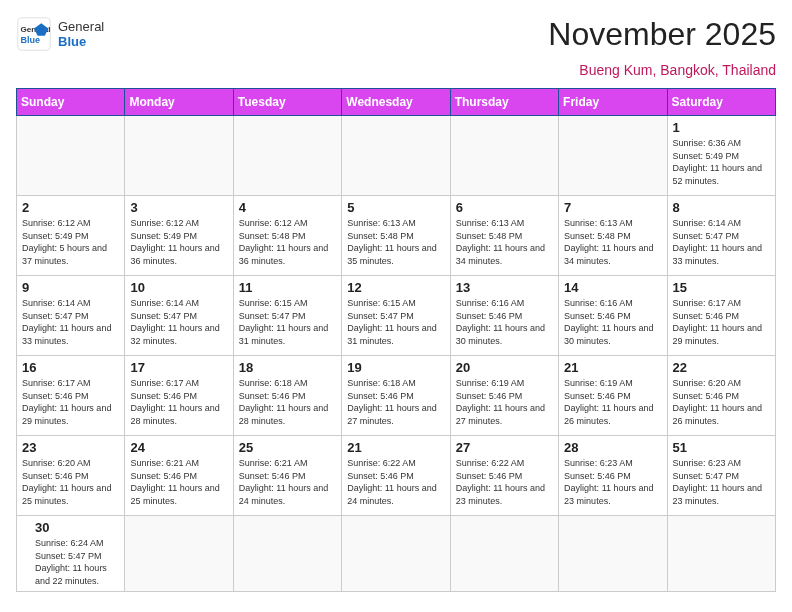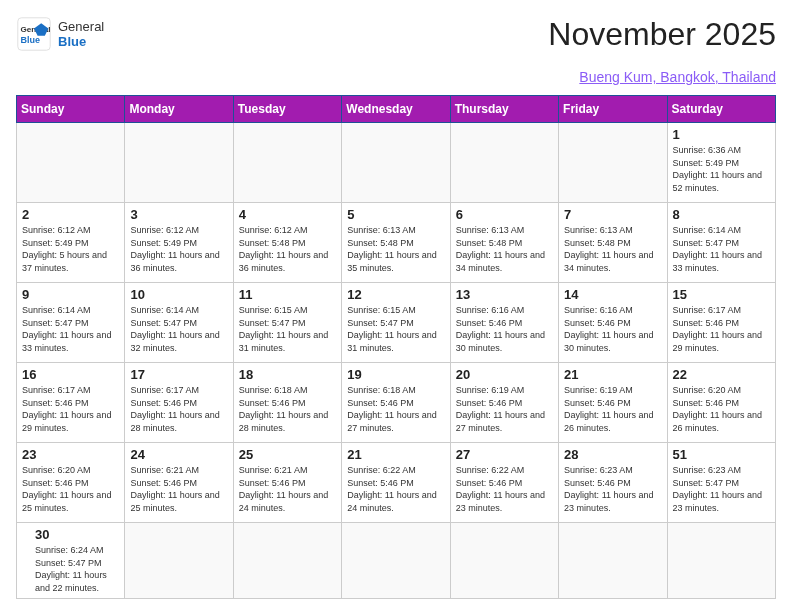--- a/index.html
+++ b/index.html
@@ -25,34 +25,33 @@
       width: 36px;
       height: 36px;
     }
     .title-area {
       text-align: right;
     }
     .month-title {
       font-size: 32px;
       font-weight: normal;
       color: #222;
-      margin-bottom: 16px;
+      margin-bottom: 9px;
     }
     .location-title {
       font-size: 14px;
-      color: #8b5cf6;
-      text-decoration: underline;
+      color: #be185d;
     }
     .calendar-table {
       width: 100%;
       border-collapse: collapse;
       border: 1px solid #ccc;
     }
     .calendar-table th {
-      background-color: #a21caf;
+      background-color: #d946ef;
       color: #fff;
       font-size: 12px;
       font-weight: bold;
       padding: 6px 4px;
       text-align: left;
       border: 1px solid #1e5096;
     }
     .calendar-table td {
       border: 1px solid #ccc;
       vertical-align: top;

